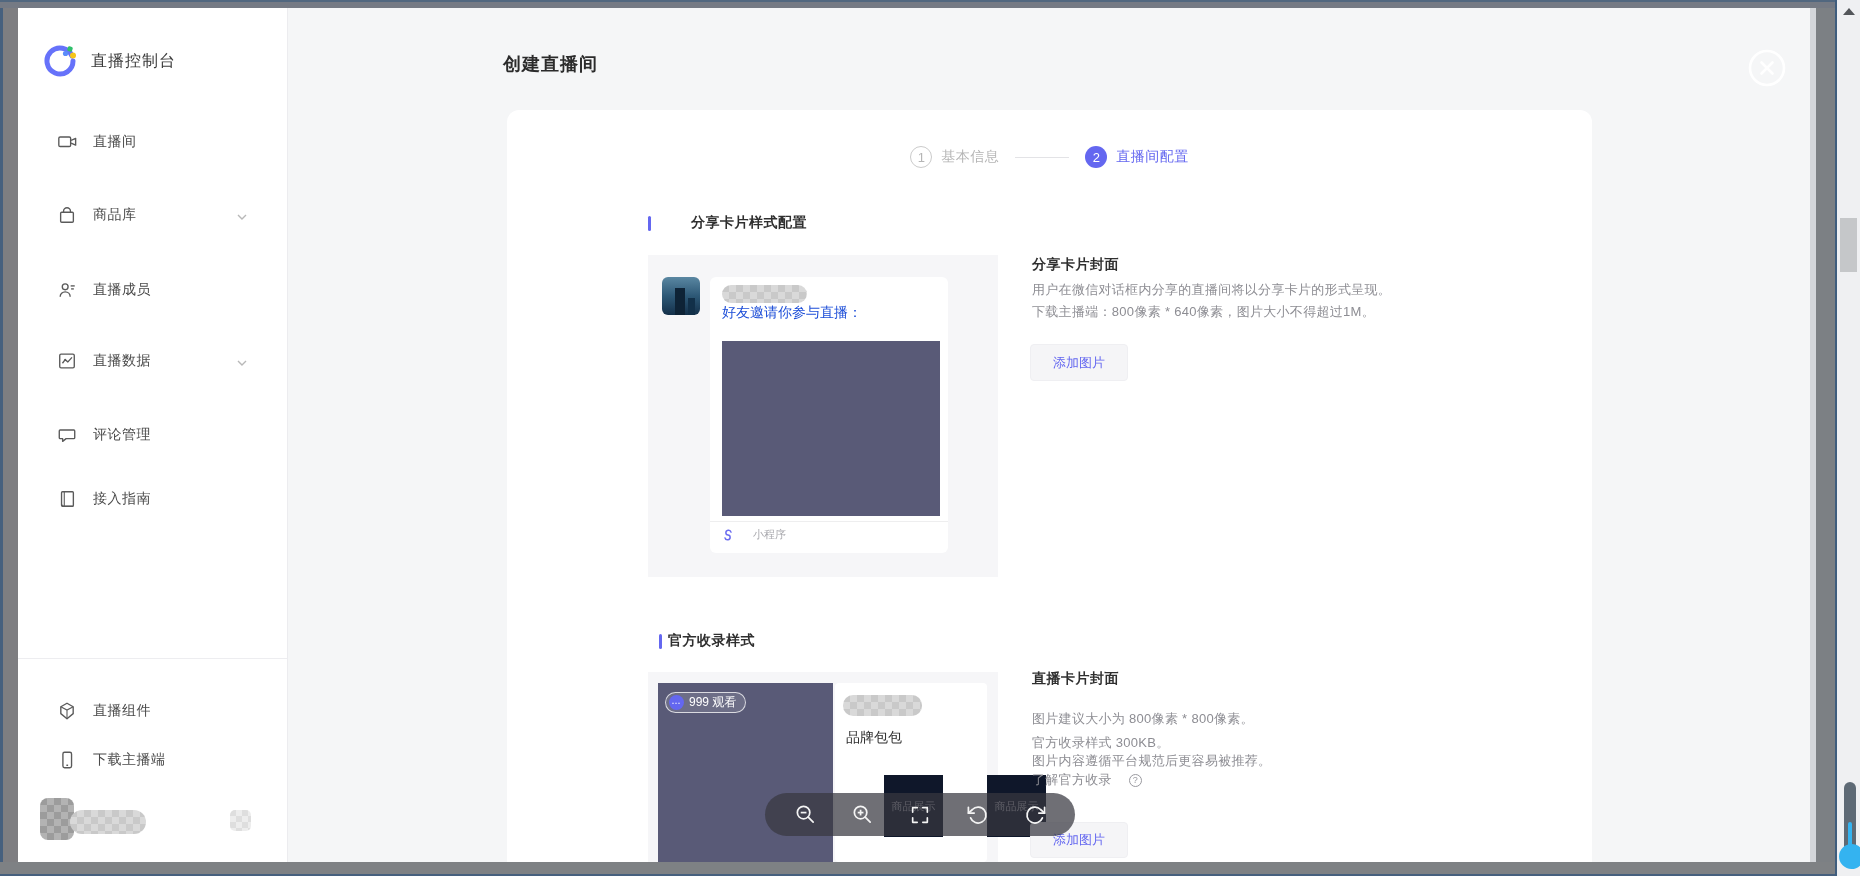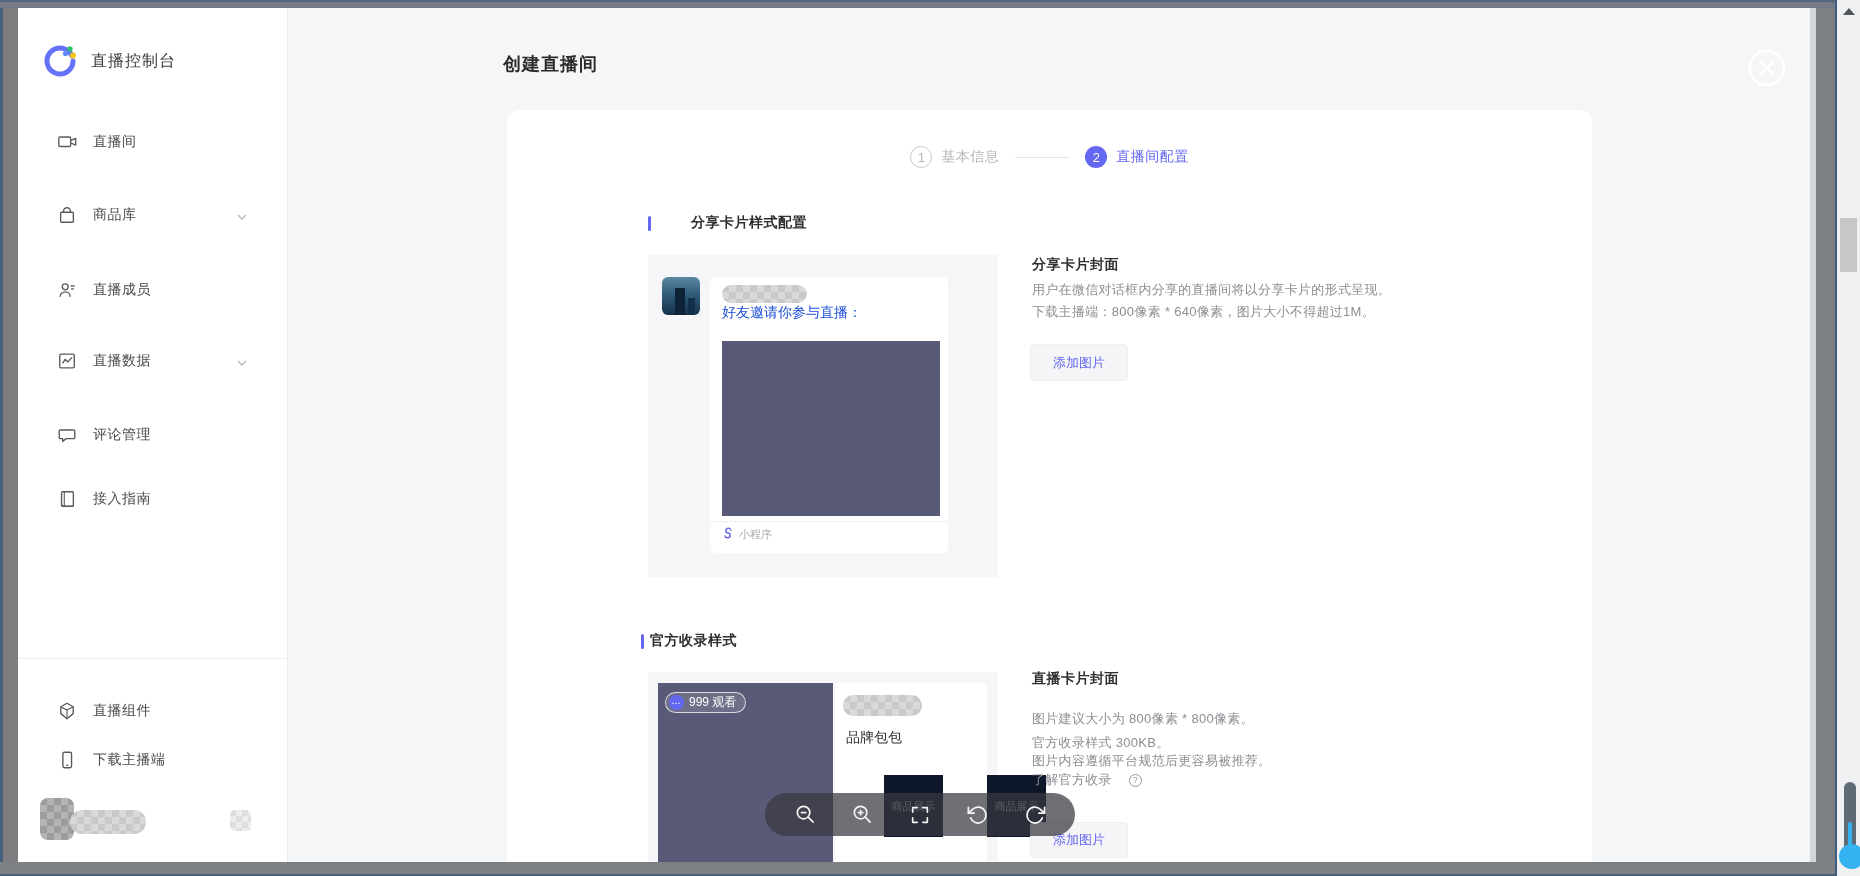--- a/index.html
+++ b/index.html
@@ -56,21 +56,21 @@
   
   .panel{position:absolute;background:#f6f6f8;}
   .chat-avatar{position:absolute;left:14px;top:22px;width:38px;height:38px;border-radius:6px;overflow:hidden;background:linear-gradient(180deg,#5a87a2 0%,#2d5876 50%,#14304a 100%);}
   .chat-avatar .tower{position:absolute;left:13px;bottom:0;width:10px;height:27px;background:#0e2336;}
   .chat-avatar .tower2{position:absolute;left:26px;bottom:0;width:7px;height:17px;background:#123049;}
   .chat-card{position:absolute;left:62px;top:22px;width:238px;height:276px;background:#fff;border-radius:6px;}
   .chat-name{position:absolute;left:12px;top:8px;width:85px;height:18px;border-radius:9px;}
   .invite-text{position:absolute;left:12px;top:27px;font-size:14px;color:#1d4ed8;}
   .share-img{position:absolute;left:12px;top:64px;width:218px;height:175px;background:#595a77;}
   .chat-divider{position:absolute;left:0;top:244px;width:238px;height:1px;background:#eeeeef;}
-  .chat-footer{position:absolute;left:12px;top:250px;display:flex;gap:5px;}
+  .chat-footer{position:absolute;left:12px;top:250px;display:flex;align-items:center;gap:19px;}
   .chat-footer .mp-label{font-size:11px;color:#a8a8ad;}
   
   .live-img{position:absolute;left:10px;top:11px;width:175px;height:179px;background:#595a77;}
   .viewers-badge{position:absolute;left:7px;top:9px;height:21px;border-radius:11px;background:rgba(255,255,255,0.12);border:1px solid rgba(255,255,255,0.75);display:flex;align-items:center;gap:5px;padding:0 9px 0 3px;box-sizing:border-box;}
   .badge-dot{width:15px;height:15px;border-radius:50%;background:#6467f0;color:#fff;font-size:9px;display:flex;align-items:center;justify-content:center;letter-spacing:1px;}
   .badge-text{font-size:12px;color:#fff;}
   .product-card{position:absolute;left:187px;top:11px;width:152px;height:179px;background:#fff;border-radius:4px;}
   .product-title-blur{position:absolute;left:8px;top:12px;width:79px;height:21px;border-radius:10px;}
   .product-name{position:absolute;left:11px;top:46px;font-size:14px;color:#2f2f2f;}
   .goods-row{position:absolute;left:13px;top:92px;display:flex;gap:8px;}
@@ -231,21 +231,21 @@
             <span class="mp-label">小程序</span>
           </div>
         </div>
       </div>
 
       <div class="info-title" style="left:525px;top:146px;">分享卡片封面</div>
       <div class="info-line" style="left:525px;top:171px;">用户在微信对话框内分享的直播间将以分享卡片的形式呈现。</div>
       <div class="info-line" style="left:525px;top:193px;">下载主播端：800像素 * 640像素，图片大小不得超过1M。</div>
       <div class="add-btn" style="left:523px;top:234px;">添加图片</div>
 
-      <div class="sec-heading" style="left:134px;top:522px;">
+      <div class="sec-heading" style="left:152px;top:522px;">
         <span class="sec-bar"></span>
         <span class="sec-title">官方收录样式</span>
       </div>
 
       <div class="panel" style="left:141px;top:562px;width:350px;height:190px;">
         <div class="live-img">
           <div class="viewers-badge">
             <span class="badge-dot">⋯</span>
             <span class="badge-text">999 观看</span>
           </div>

